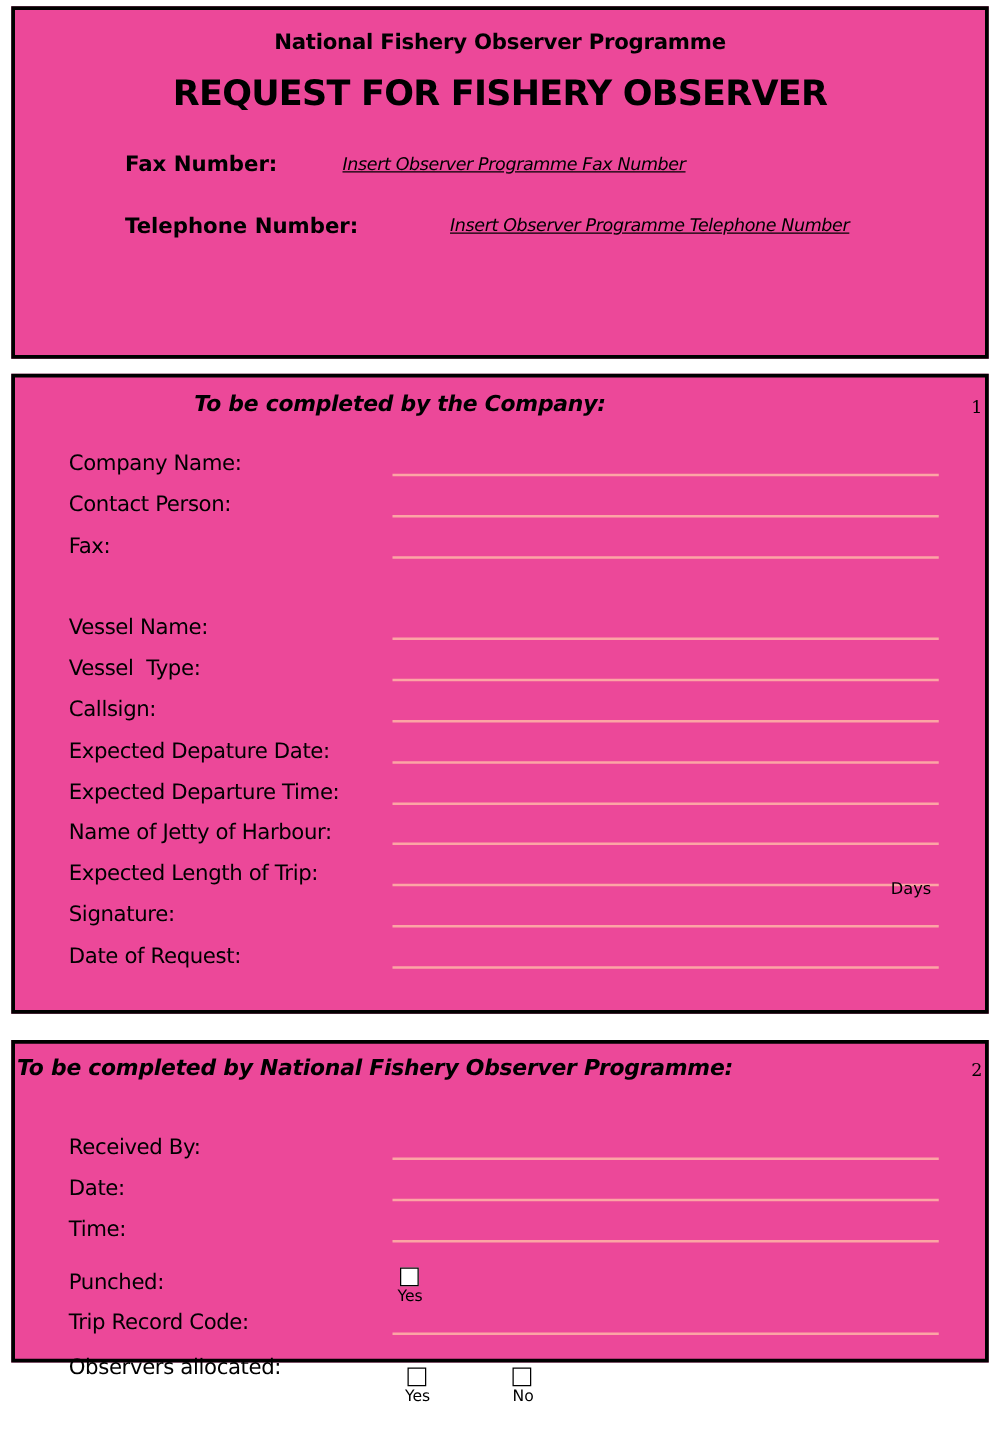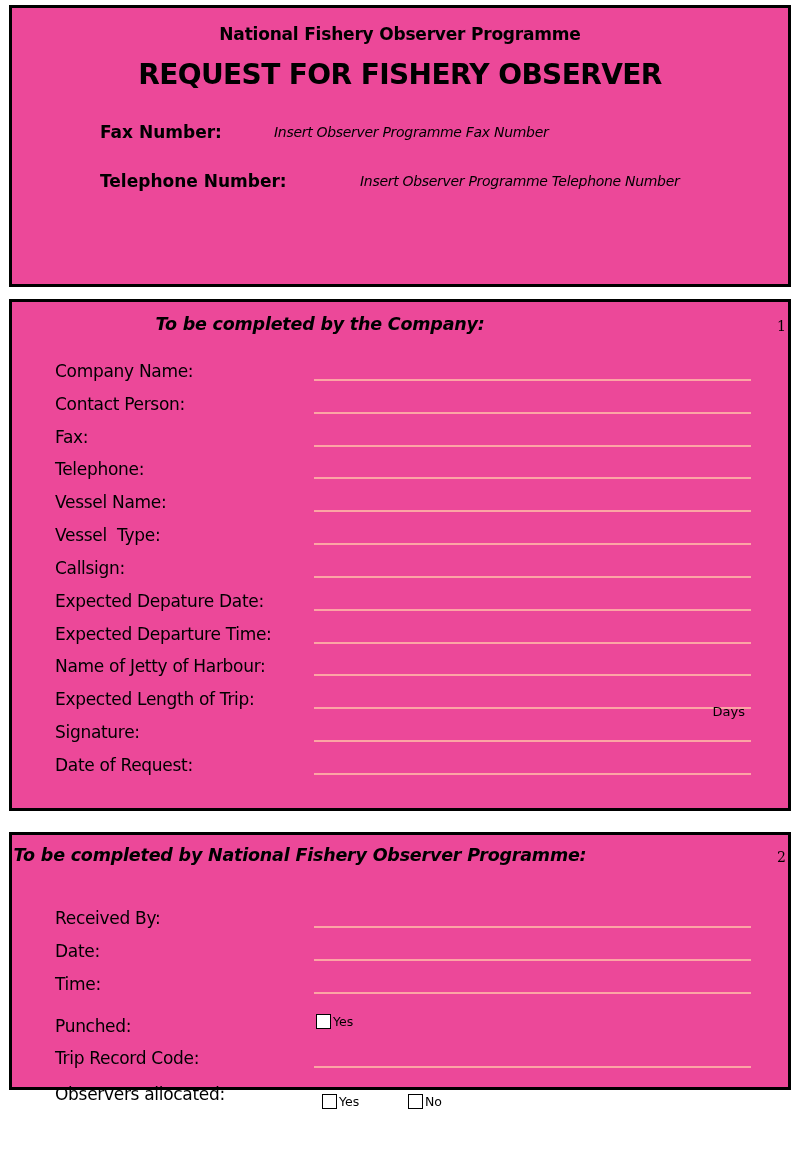--- a/index.html
+++ b/index.html
@@ -8,42 +8,42 @@
   .box { position: absolute; left: 9px; width: 782px; border: 3px solid #000; box-sizing: border-box; background: #ec4899; }
   #box-header { top: 5px; height: 282px; }
   #box-company { top: 299px; height: 512px; }
   #box-programme { top: 832px; height: 258px; }
 
   .prog-name { position: absolute; top: 16px; left: 0; width: 100%; text-align: center;
                font-size: 17px; font-weight: bold; letter-spacing: -0.2px; }
   .form-title { position: absolute; top: 50px; left: 0; width: 100%; text-align: center;
                 font-size: 28px; font-weight: bold; letter-spacing: -0.6px; }
   .contact-row { position: absolute; left: 88px; font-size: 17px; font-weight: bold; }
-  .contact-value { position: absolute; font-size: 14px; font-style: italic; font-weight: normal; letter-spacing: -0.3px; }
+  .contact-value { position: absolute; font-size: 14px; font-style: italic; font-weight: normal; letter-spacing: -0.3px; text-decoration: underline; }
   #row-fax { top: 114px; }
   #row-fax .contact-value { left: 174px; top: 2px; white-space: nowrap; }
   #row-tel { top: 163px; }
   #row-tel .contact-value { left: 260px; top: 2px; white-space: nowrap; }
   .note { position: absolute; top: 196px; left: 0; width: 100%; text-align: center;
           font-size: 14.5px; font-weight: bold; font-style: italic; line-height: 23px; letter-spacing: -0.2px; }
 
   .section-title { position: absolute; left: 0; width: 100%; text-align: center;
                    font-size: 17.5px; font-weight: bold; font-style: italic; letter-spacing: -0.2px; }
   #box-company .section-title { top: 12px; left: -80px; }
   #box-programme .section-title { top: 10px; left: -100px; }
   .page-marker { position: absolute; right: 2px; font-family: "DejaVu Serif", serif; font-size: 14px; }
   #box-company .page-marker { top: 16px; }
   #box-programme .page-marker { top: 14px; }
 
   .field { position: absolute; left: 43px; width: 700px; height: 33px; }
   .field-label { position: absolute; left: 0; top: 0; font-size: 17px; white-space: nowrap; letter-spacing: -0.3px; }
   .field-line { position: absolute; left: 259px; width: 437px; top: 18px; height: 0; border-bottom: 2px solid #fca5a5; }
   .field-suffix { position: absolute; right: 6px; top: -3px; font-size: 13px; }
 
-  .checkbox-group { position: absolute; top: 4px; display: flex; align-items: center; }
+  .checkbox-group { position: absolute; top: 4px; display: flex; align-items: center; flex-direction: column; }
   .checkbox { width: 15px; height: 15px; border: 1.5px solid #000; box-sizing: border-box; background: #fff; display: inline-block; }
   .checkbox-label { font-size: 12.5px; margin-left: 2px; }
 </style>
 </head>
 <body>
 
 <div class="box" id="box-header">
   <div class="prog-name">National Fishery Observer Programme</div>
   <div class="form-title">REQUEST FOR FISHERY OBSERVER</div>
   <div class="contact-row" id="row-fax">
@@ -63,24 +63,20 @@
   <div class="field" style="top:59px">
     <span class="field-label">Company Name:</span>
     <div class="field-line"></div>
   </div>
   <div class="field" style="top:92px">
     <span class="field-label">Contact Person:</span>
     <div class="field-line"></div>
   </div>
   <div class="field" style="top:125px">
     <span class="field-label">Fax:</span>
-    <div class="field-line"></div>
-  </div>
-  <div class="field" style="top:157px">
-    <span class="field-label">Telephone:</span>
     <div class="field-line"></div>
   </div>
   <div class="field" style="top:190px">
     <span class="field-label">Vessel Name:</span>
     <div class="field-line"></div>
   </div>
   <div class="field" style="top:256px">
     <span class="field-label">Callsign:</span>
     <div class="field-line"></div>
   </div>

